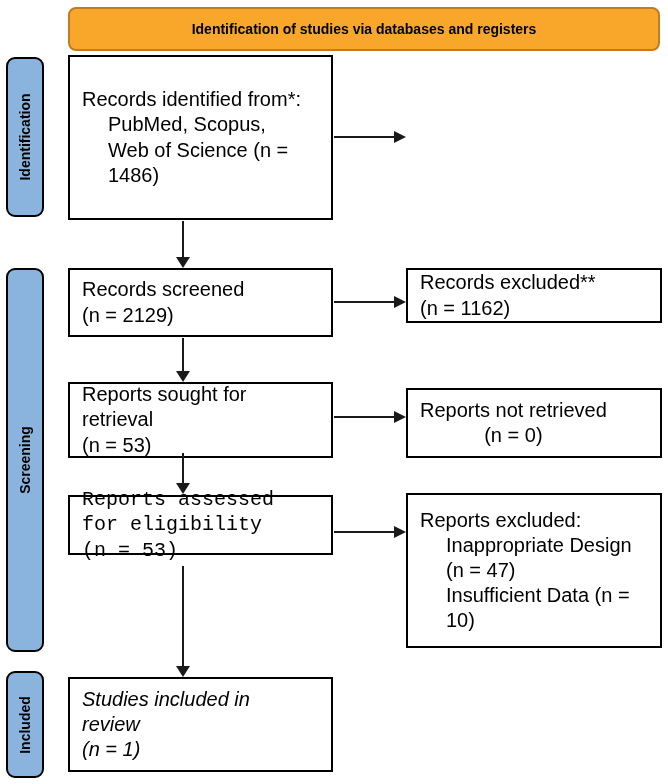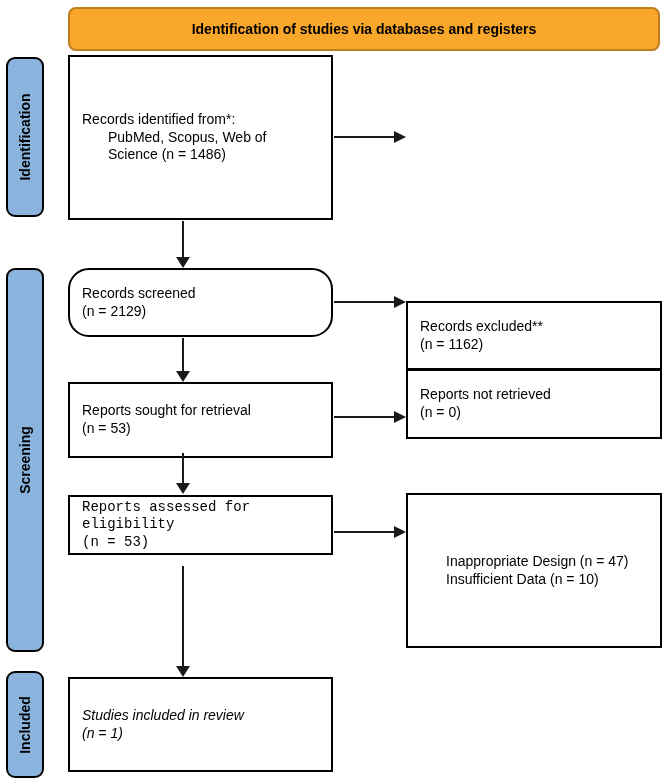--- a/index.html
+++ b/index.html
@@ -28,34 +28,34 @@
   .stage span{
     transform:rotate(-90deg);white-space:nowrap;
     font-weight:bold;font-size:14px;
   }
   .stage.identification{top:57px;height:160px;}
   .stage.screening{top:268px;height:384px;}
   .stage.included{top:671px;height:107px;}
   .pbox{
     position:absolute;background:#fff;border:2px solid #000;
     display:flex;align-items:center;
-    font-size:14px;line-height:1.26;
+    font-size:20px;line-height:1.26;
     padding:6px 19px 6px 12px;
   }
   .pbox .indent{padding-left:26px;}
   .col-l{left:68px;width:265px;}
   .col-r{left:406px;width:256px;}
   .b1{top:55px;height:165px;}
-  .b2{top:268px;height:69px;border-radius:21px;}
+  .b2{top:268px;height:69px;}
   .b3{top:382px;height:76px;}
   .b4{top:495px;height:60px;font-family:Liberation Mono, monospace;}
   .b5{top:677px;height:95px;font-style:italic;}
   .r1{top:55px;height:163px;}
-  .r2{top:268px;height:69px;margin-top:33px;}
-  .r3{top:369px;height:70px;}
+  .r2{top:268px;height:55px;}
+  .r3{top:388px;height:70px;text-align:center;}
   .r4{top:493px;height:155px;}
   .ital{font-style:italic;}
   .shaft-h{position:absolute;height:2px;background:var(--line-color);}
   .shaft-v{position:absolute;width:2px;background:var(--line-color);}
   .head-right{
     position:absolute;width:0;height:0;
     border-top:6px solid transparent;border-bottom:6px solid transparent;
     border-left:12px solid var(--line-color);
   }
   .head-down{
@@ -128,20 +128,21 @@
 
   <div class="pbox col-r r3">
     <div>
       <div>Reports not retrieved</div>
       <div>(n = 0)</div>
     </div>
   </div>
 
   <div class="pbox col-r r4">
     <div>
+      <div>Reports excluded:</div>
       <div class="indent">Inappropriate Design (n = 47)</div>
       <div class="indent">Insufficient Data (n = 10)</div>
     </div>
   </div>
 
   <div>
     <div class="shaft-h" style="left:334px;top:136px;width:60px;"></div>
     <div class="head-right" style="left:394px;top:131px;"></div>
   </div>
   <div>

